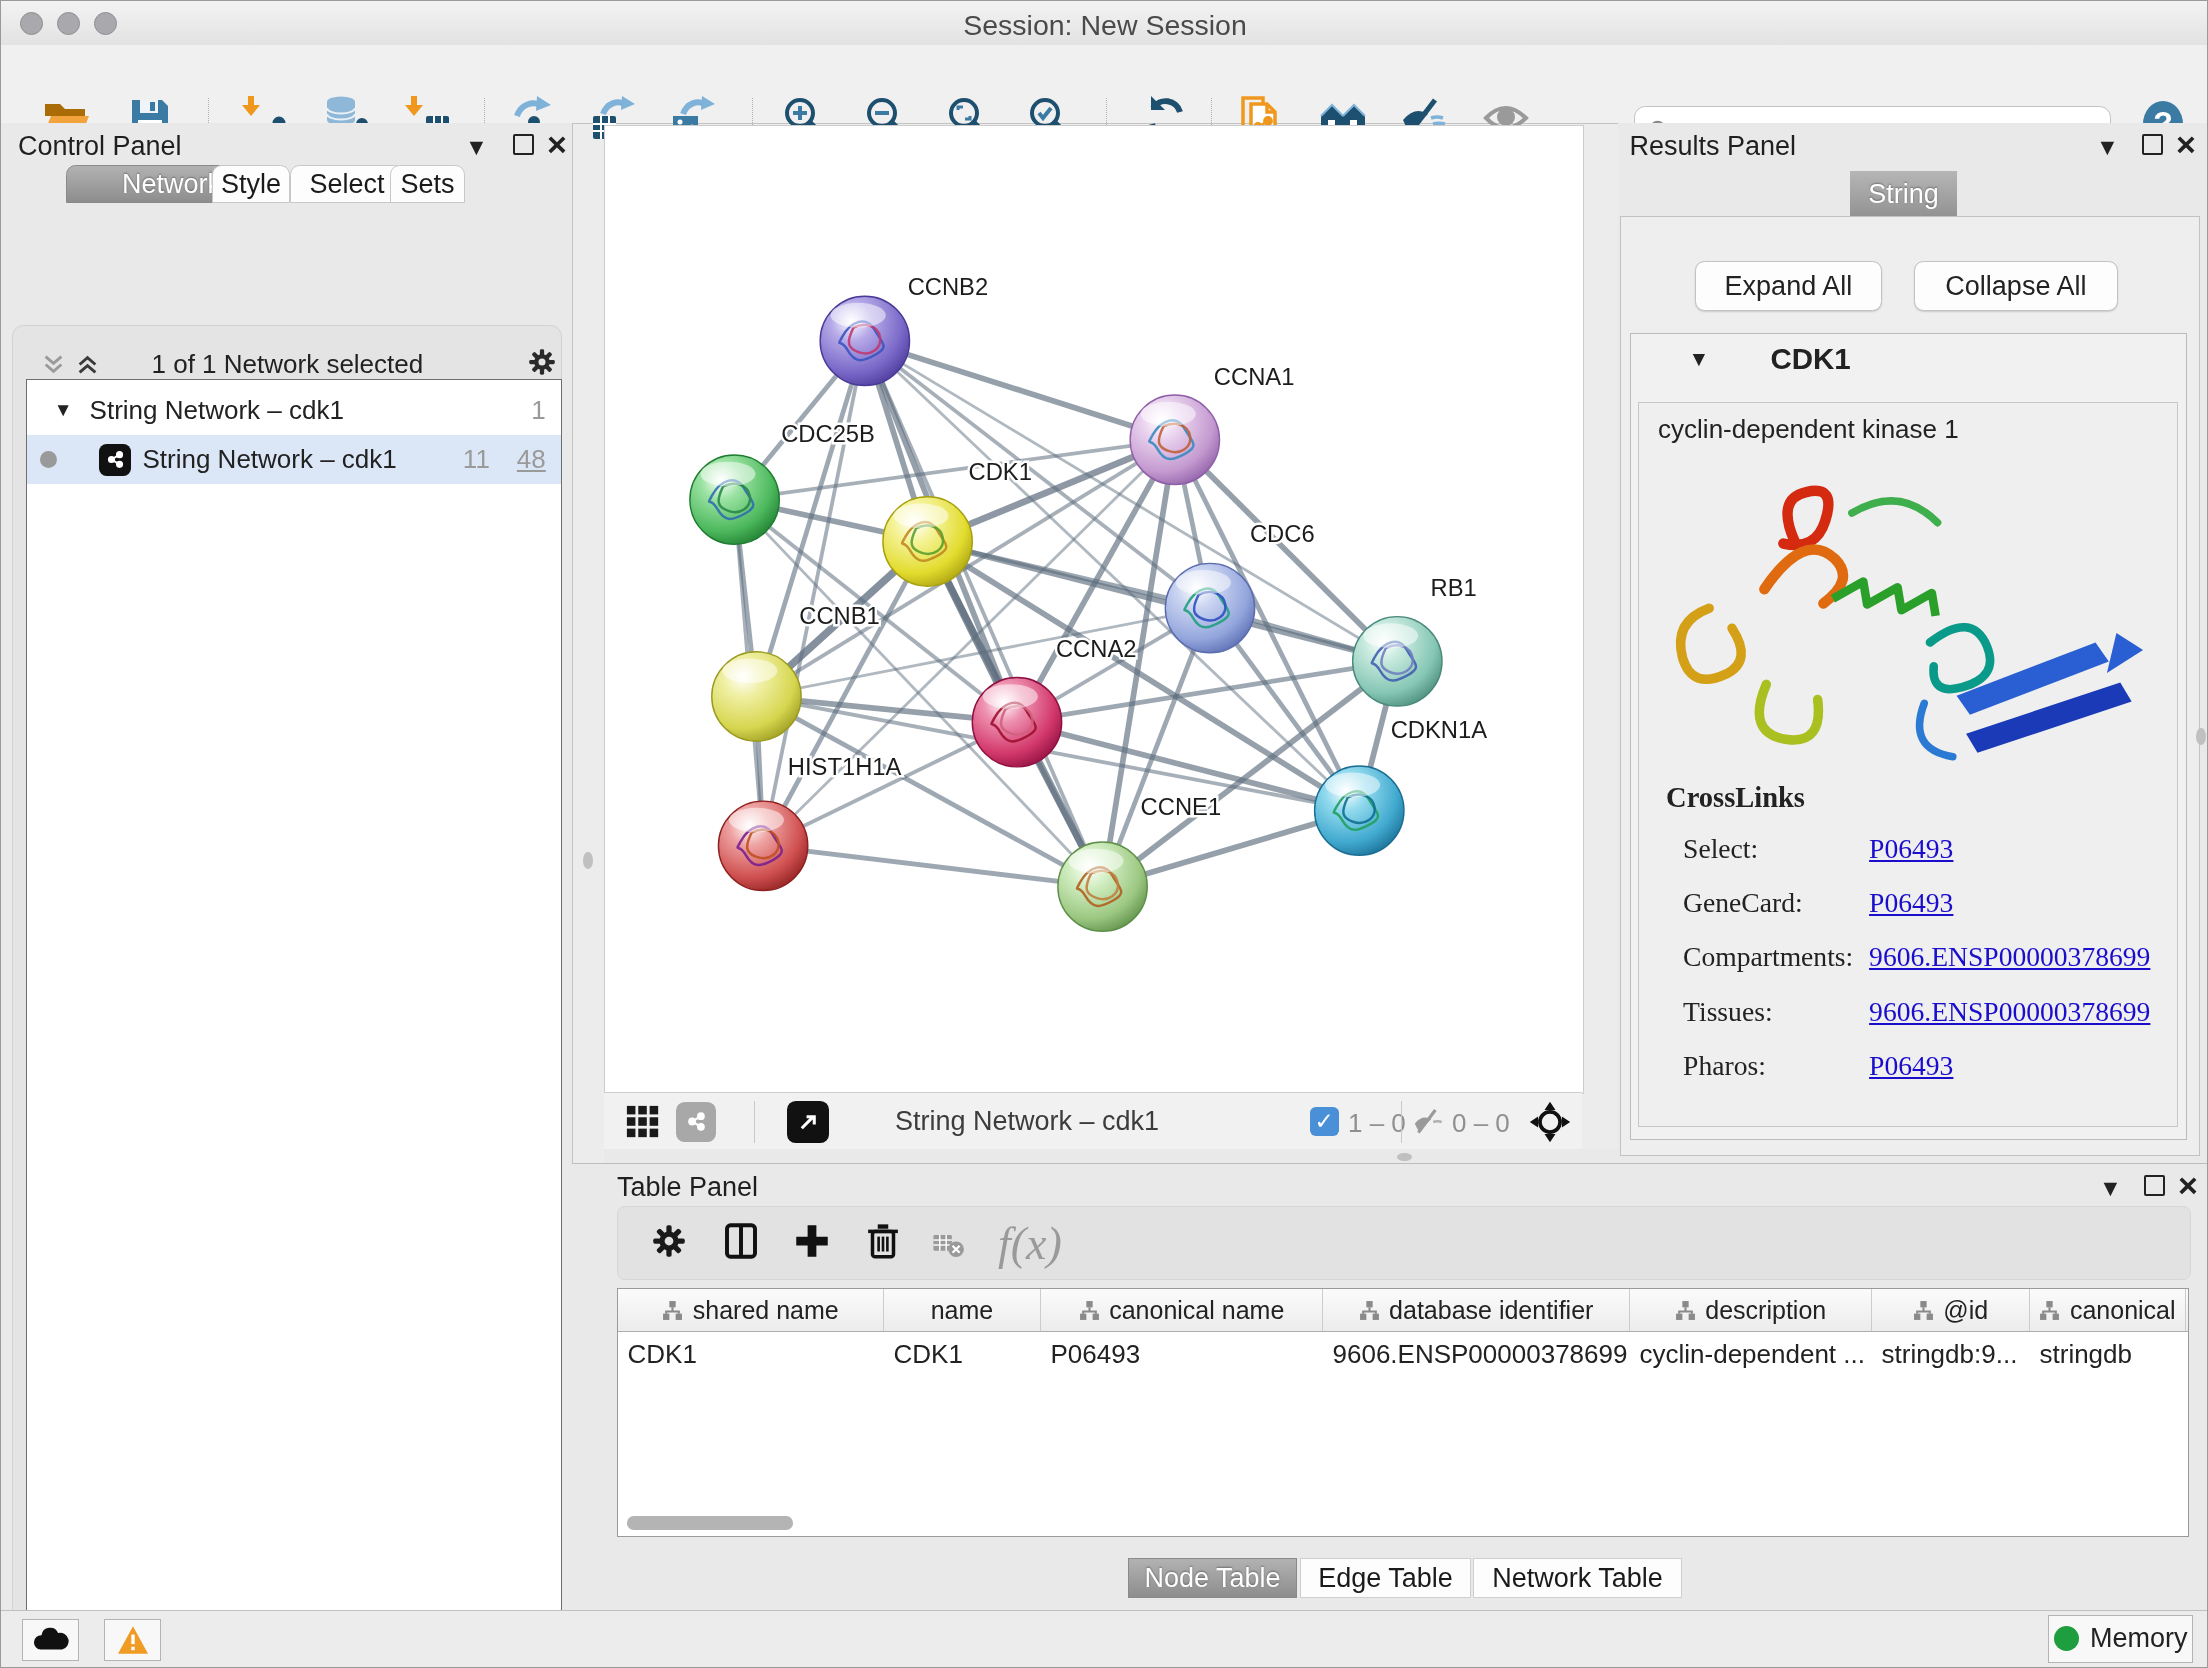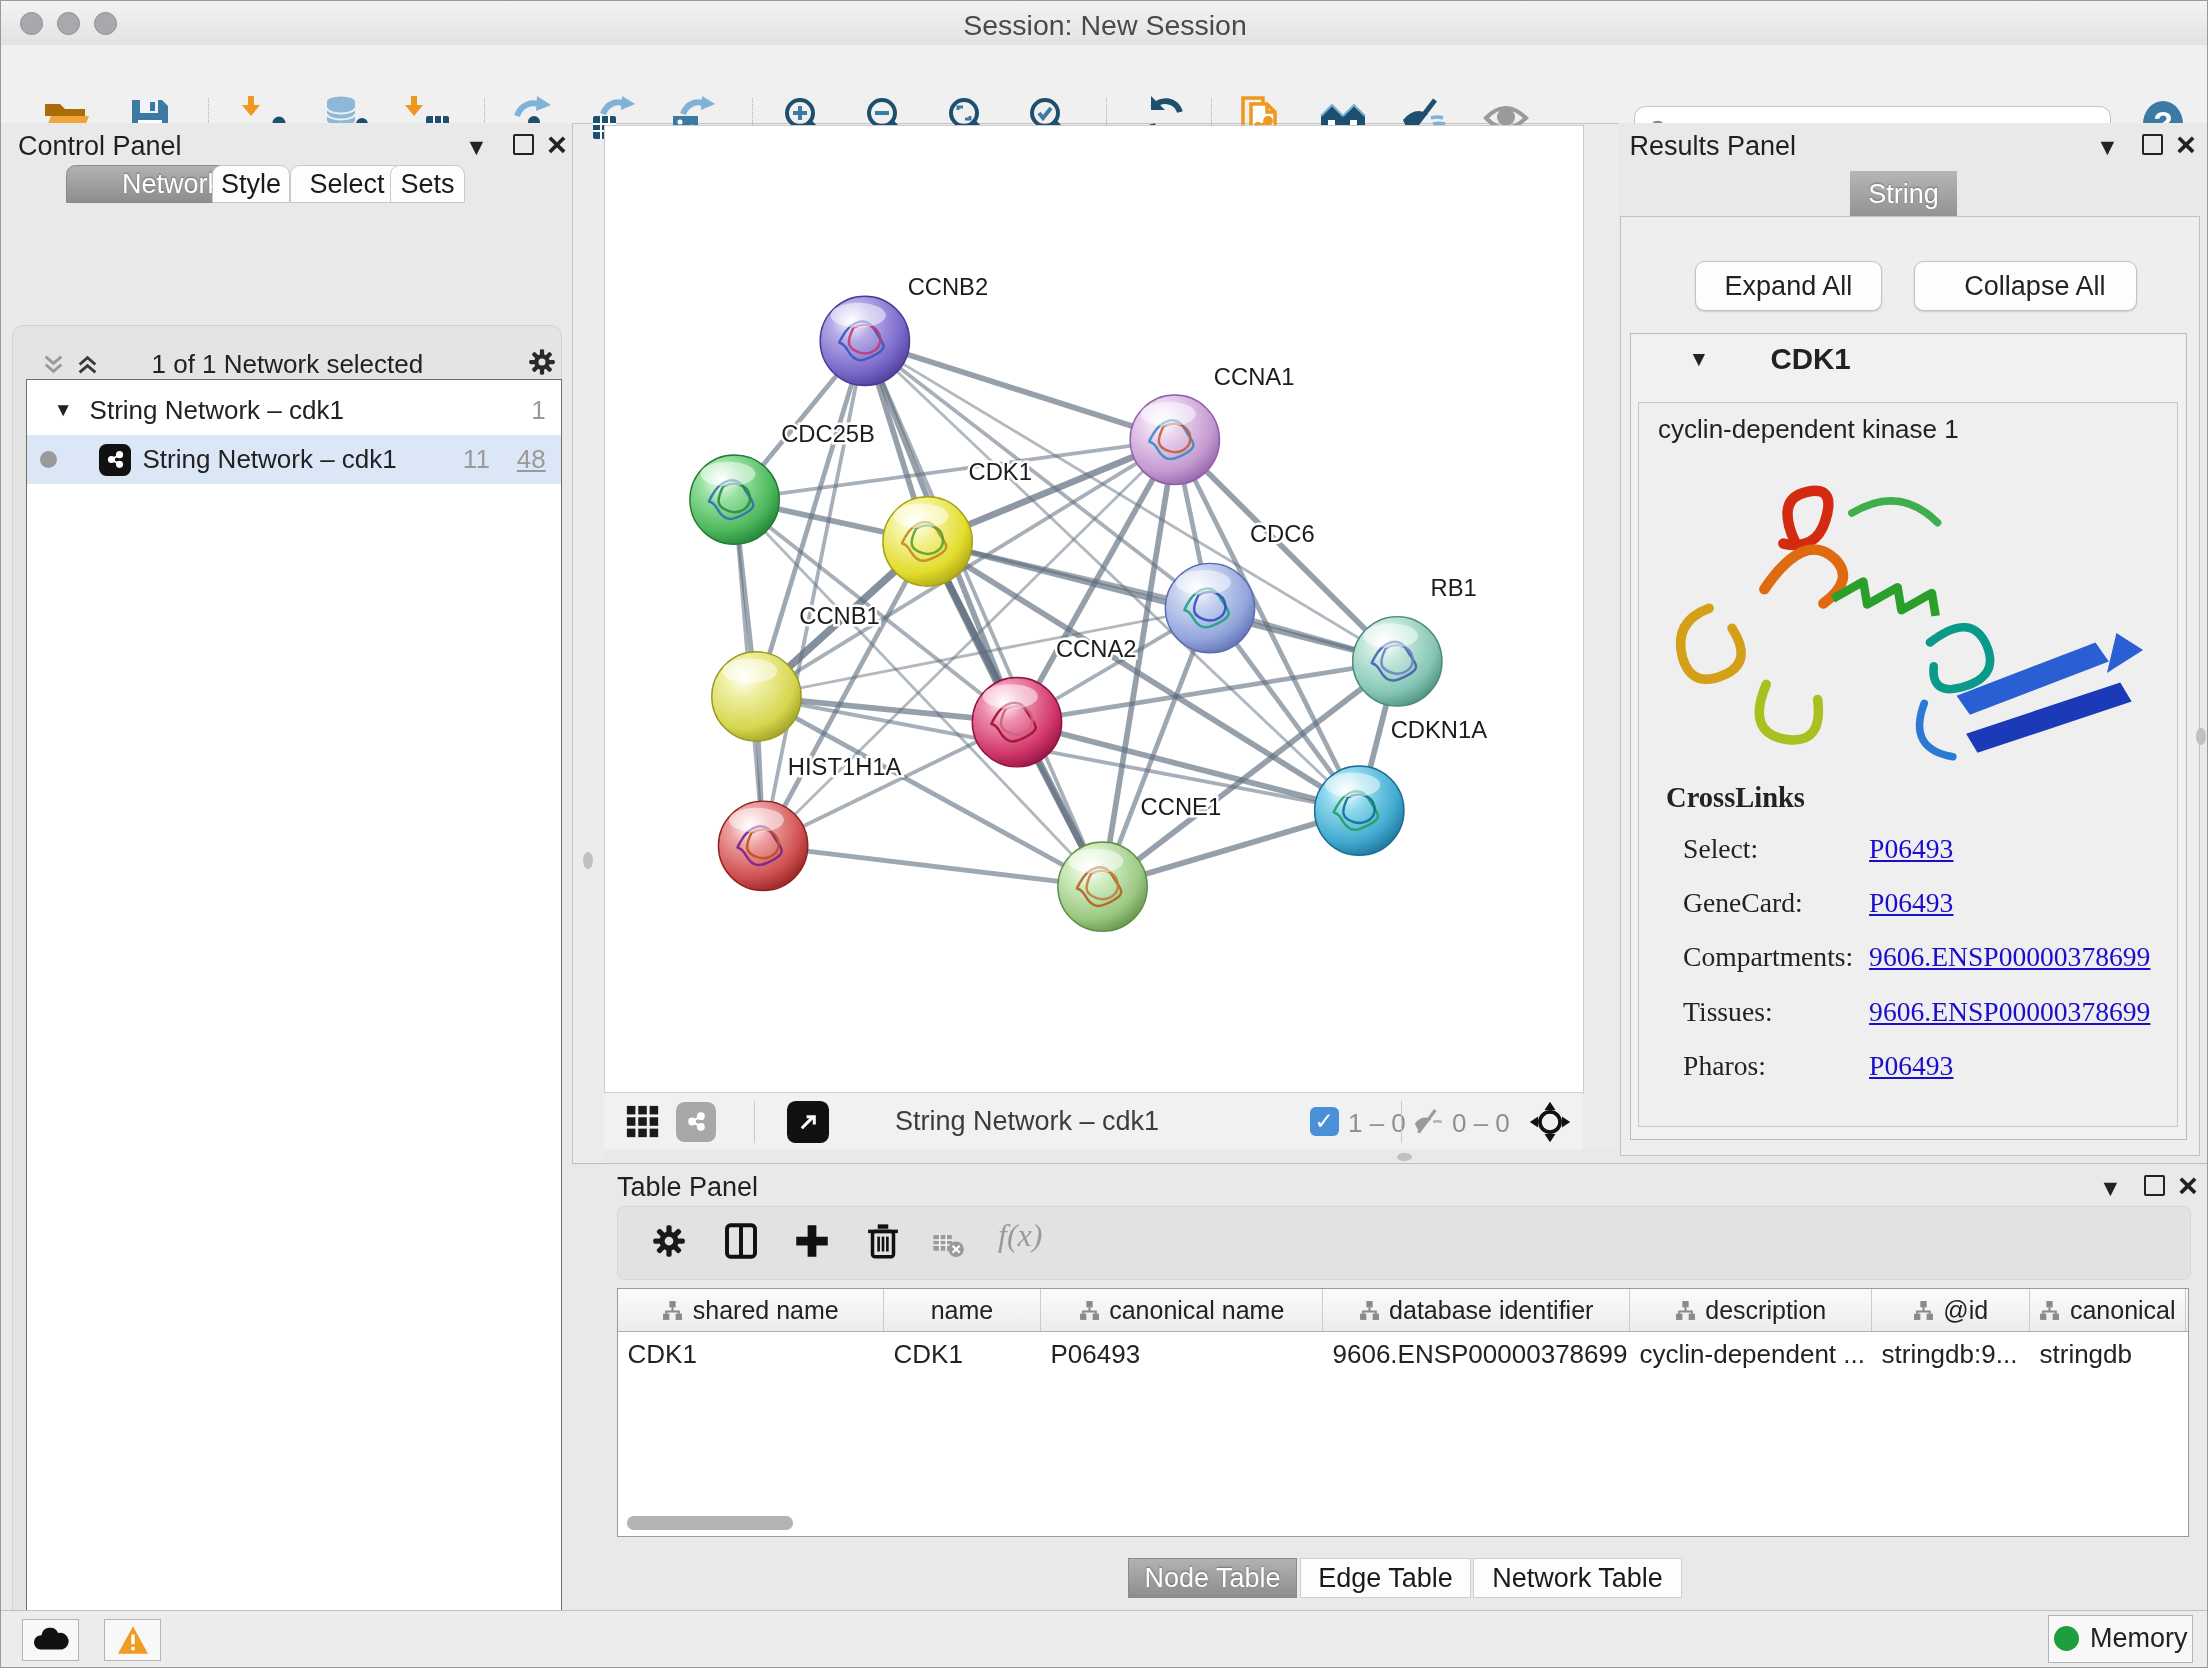--- a/index.html
+++ b/index.html
@@ -74,21 +74,21 @@
   #crosslinks-title{position:absolute;left:27px;top:379px;font-size:28.5px;font-weight:bold;}
   .cl-row{position:absolute;left:44px;width:485px;height:54px;font-size:27.6px;display:flex;}
   .cl-label{width:186px;}
   .cl-link{color:#1a0dcc;text-decoration:underline;}
   
   #table-panel{left:571px;top:1162px;width:1638px;height:447px;background:#e9e9e9;
     border-top:1px solid #bdbdbd;}
   #table-toolbar{position:absolute;left:45px;top:42px;width:1572px;height:72px;background:#e2e2e2;
     border-radius:7.6px;border:1px solid #d6d6d6;}
   .ttb{position:absolute;top:13.3px;width:46px;height:46px;}
-  #fx-label{position:absolute;left:380px;top:9.5px;font-size:32px;font-style:italic;color:#9a9a9a;}
+  #fx-label{position:absolute;left:380px;top:9.5px;font-size:46px;font-style:italic;color:#9a9a9a;}
   #data-table{position:absolute;left:45px;top:124px;width:1572px;height:249px;background:#fff;
     border:1.9px solid #9a9a9a;box-sizing:border-box;}
   #tbl-header{position:absolute;left:0;top:0;width:100%;height:42px;
     background:linear-gradient(#fbfbfb,#ececec);border-bottom:1.9px solid #aeaeae;display:flex;}
   .th{display:flex;align-items:center;justify-content:center;gap:9.5px;font-size:25px;
     border-right:1px solid #cccccc;box-sizing:border-box;overflow:hidden;white-space:nowrap;flex:0 0 auto;}
   #tbl-body .td{display:inline-flex;align-items:center;font-size:26px;padding-left:9.5px;
     box-sizing:border-box;overflow:hidden;white-space:nowrap;flex:0 0 auto;}
   .trow{display:flex;height:46px;}
   #tbl-scroll{position:absolute;left:3.8px;bottom:5.7px;width:1561px;height:15px;background:#fff;}
@@ -617,21 +617,21 @@
   </div>
 
   <div id="results-panel" class="abs">
     <div class="panel-title abs" style="left:11.4px;top:7.6px;">Results Panel</div>
     <div class="ph-ico" style="left:478px;top:13.3px;">▼</div>
     <div class="ph-ico float-ico" style="left:524px;top:11.4px;"></div>
     <div class="ph-ico close-ico" style="left:558px;top:9.5px;">×</div>
     <div id="string-tab">String</div>
     <div id="results-box">
       <div class="rbtn" style="left:74px;width:185px;">Expand All</div>
-      <div class="rbtn" style="left:293px;width:202px;padding-left:19px;">Collapse All</div>
+      <div class="rbtn" style="left:293px;width:202px;">Collapse All</div>
       <div id="gene-section">
         <span class="abs" style="left:57px;top:13.3px;font-size:21px;">▼</span>
         <span class="abs" id="gene-name" style="left:139px;top:7.6px;">CDK1</span>
         <div id="gene-desc-box">
           <div id="gene-desc">cyclin-dependent kinase 1</div>
           <svg class="abs" style="left:13.3px;top:53px;" width="514" height="314" viewBox="0 0 540 330">
             <path d="M150 90q-20-45 12-52q32-8 20 30q-10 32-44 24" stroke="#d42a10" stroke-width="11" fill="none" stroke-linecap="round"></path>
             <path d="M118 140q42-62 74-32q22 22-12 47" stroke="#e06a10" stroke-width="11" fill="none" stroke-linecap="round"></path>
             <path d="M60 160q-38 14-28 52q10 34 46 17q28-14 6-48" stroke="#d4a017" stroke-width="10" fill="none" stroke-linecap="round"></path>
             <path d="M120 240q-22 52 22 58q38 5 32-42" stroke="#aabf20" stroke-width="10" fill="none" stroke-linecap="round"></path>

